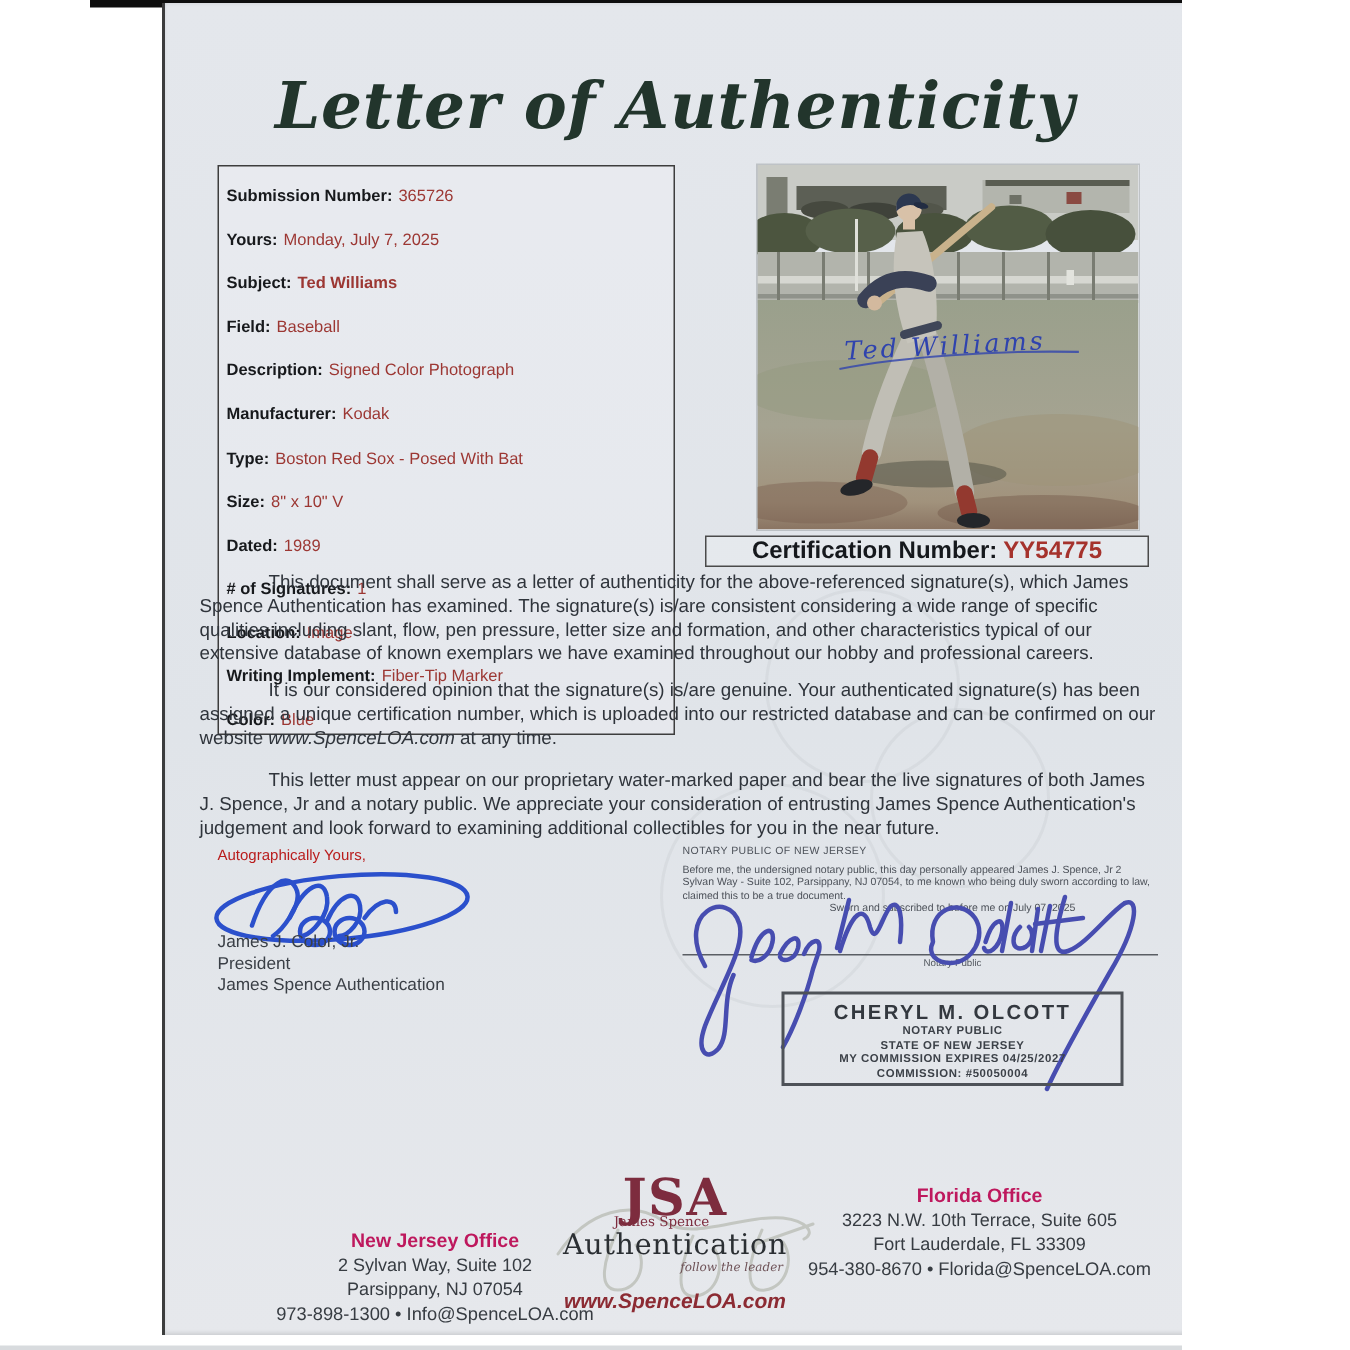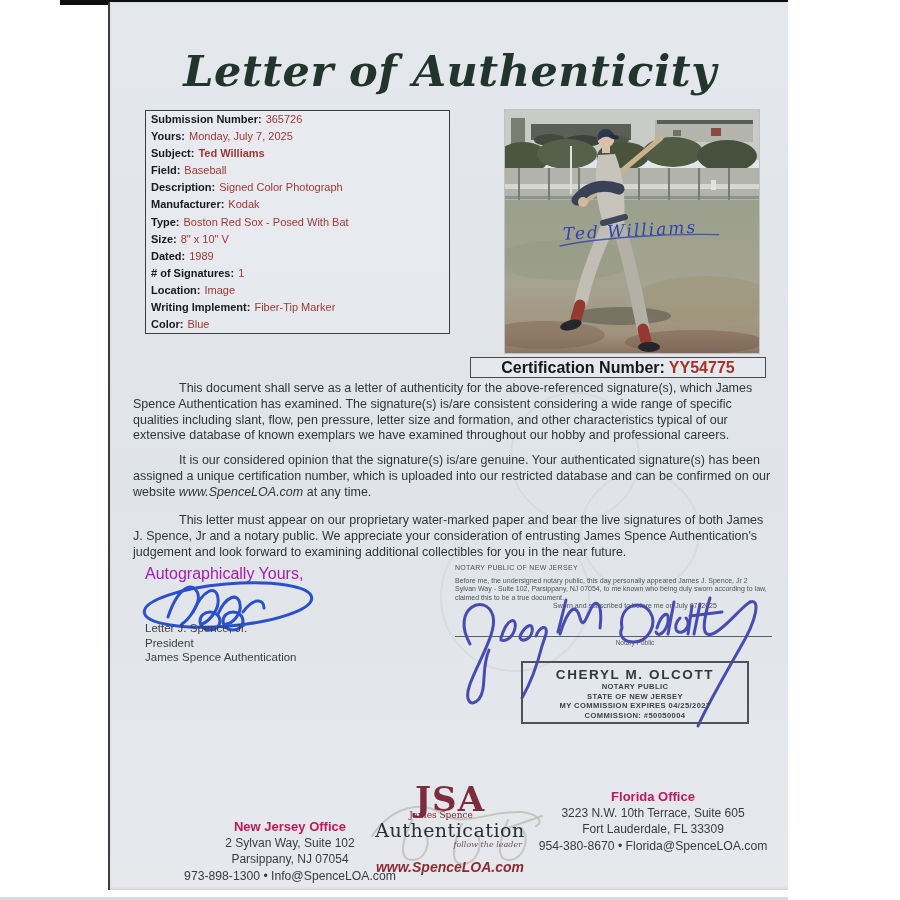--- a/index.html
+++ b/index.html
@@ -23,21 +23,21 @@
     position:absolute; left:108px; top:46px; width:684px; text-align:center;
     font-family:"DejaVu Serif", serif; font-style:italic; font-weight:bold;
     font-size:43px; color:#22352c; letter-spacing:0.5px;
   }
 
   .info-table {
     position:absolute; left:145px; top:110px; width:305px;
     border:1px solid #3d3d3d; background:rgba(240,242,245,.35);
   }
   .info-row { height:17.1px; line-height:17.1px; padding:0 5px; white-space:nowrap; overflow:hidden;
-    font-size:11px; font-weight:bold; color:#17191c; }
+    font-size:11px; font-weight:bold; color:#17191c;margin-top:12px; }
   .info-value { color:#9c3733; font-weight:normal; margin-left:4px; }
   .info-value.bold-val { font-weight:bold; }
 
   .photo { position:absolute; left:505px; top:110px; width:254px; height:243px; box-shadow:0 0 0 1px rgba(120,125,130,.35); }
   .photo svg { display:block; width:254px; height:243px; }
 
   .cert-box {
     position:absolute; left:470px; top:357px; width:296px; height:21px;
     border:1px solid #4a4a4a; text-align:center; line-height:19px;
     font-size:16px; font-weight:bold; color:#15181c; background:rgba(240,242,245,.3);
@@ -46,21 +46,21 @@
 
   .para {
     position:absolute; left:133px; width:642px; font-size:12.5px; line-height:15.8px;
     color:#2f343b; text-indent:46px;
   }
   .p1 { top:381px; }
   .p2 { top:453px; }
   .p3 { top:513px; }
   .web-italic { font-style:italic; }
 
-  .sig-salutation { position:absolute; left:145px; top:565px; font-size:16px; color:#a21caf; }
+  .sig-salutation { position:absolute; left:145px; top:565px; font-size:10px; color:#b91c1c; }
   .jjs-sig { position:absolute; left:136px; top:571px; width:185px; height:66px; }
   .signer-lines { position:absolute; left:145px; top:621px; font-size:11.5px; line-height:14.6px; color:#3a3f46; }
 
   .notary-heading { position:absolute; left:455px; top:564px; font-size:7px; color:#4c5159; letter-spacing:.3px; }
   .notary-statement { position:absolute; left:455px; top:577px; width:314px; font-size:7px; line-height:8.3px; color:#4c5159; }
   .sworn-line { position:absolute; left:505px; top:602px; width:260px; text-align:center; font-size:7px; color:#4c5159; }
   .notary-sigline { position:absolute; left:455px; top:636px; width:317px; border-top:1px solid #5a5e64; }
   .sigline-label { position:absolute; left:540px; top:639px; width:190px; text-align:center; font-size:6.5px; color:#555a61; }
   .cheryl-sig { position:absolute; left:438px; top:586px; width:334px; height:152px; }
 
@@ -216,21 +216,21 @@
       <ellipse cx="92" cy="34" rx="84" ry="21" transform="rotate(-5 92 34)"></ellipse>
       <path d="M32,46 C42,16 57,9 62,23 C65,33 52,49 46,53"></path>
       <path d="M57,41 C67,19 80,13 82,27 C84,39 72,51 66,53"></path>
       <path d="M82,43 C90,25 102,21 104,33 C106,43 96,53 90,53"></path>
       <path d="M107,41 C117,27 128,27 128,37"></path>
       <ellipse cx="74" cy="50" rx="10" ry="9"></ellipse>
       <ellipse cx="97" cy="50" rx="10" ry="9"></ellipse>
     </g>
   </svg>
   <div class="signer-lines">
-    <div>Letter J. Spence, Jr.</div>
+    <div>James J. Color, Jr.</div>
     <div>President</div>
     <div>James Spence Authentication</div>
   </div>
 
   <div class="notary-heading">NOTARY PUBLIC OF NEW JERSEY</div>
   <div class="notary-statement">Before me, the undersigned notary public, this day personally appeared James J. Spence, Jr 2 Sylvan Way - Suite 102, Parsippany, NJ 07054, to me known who being duly sworn according to law, claimed this to be a true document.</div>
   <div class="sworn-line">Sworn and subscribed to before me on July 07, 2025</div>
   <div class="notary-sigline"></div>
   <div class="sigline-label">Notary Public</div>
   <svg class="cheryl-sig" viewBox="0 0 334 152">

